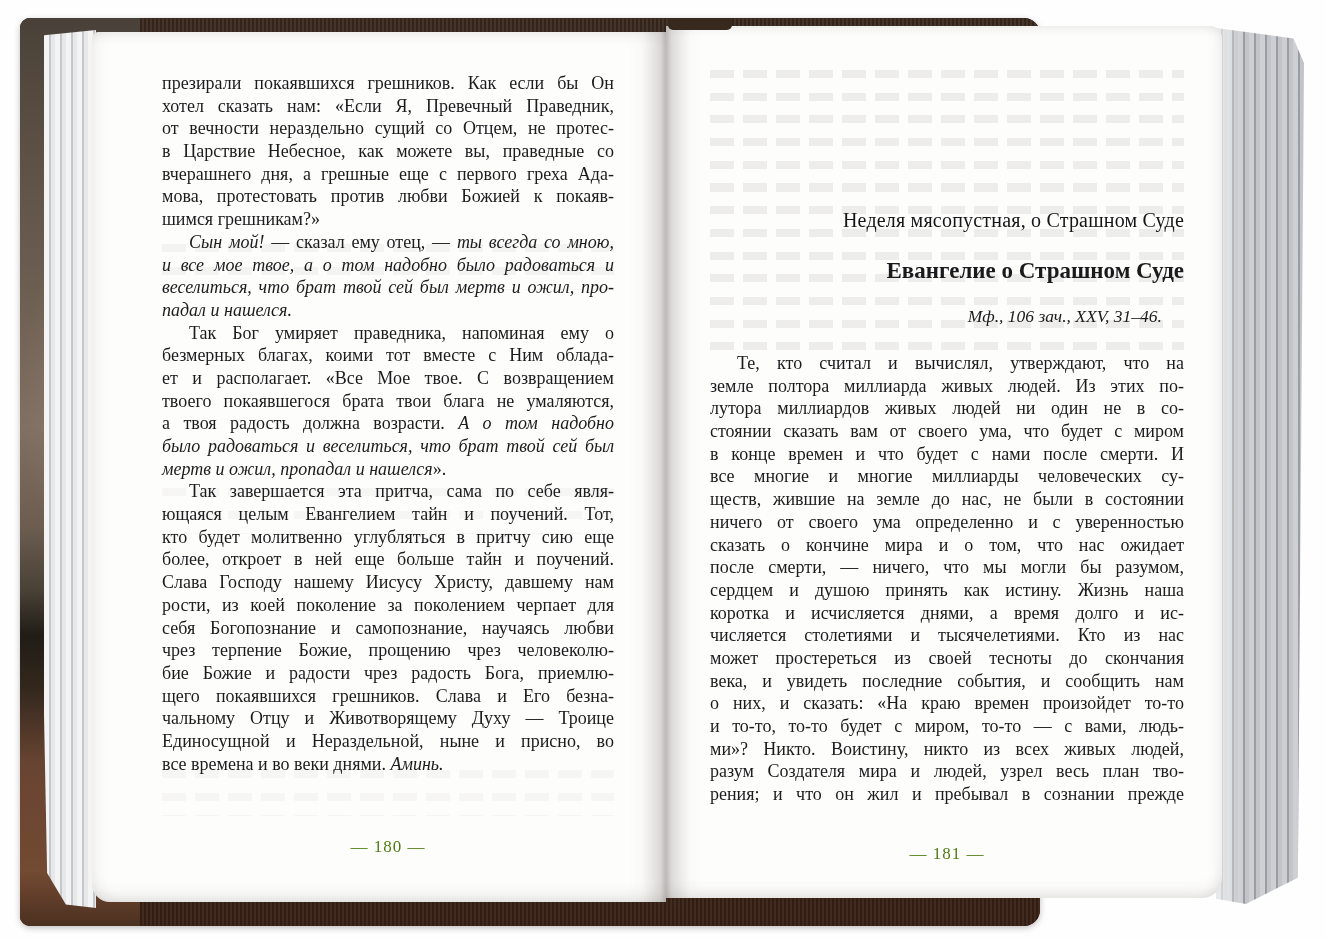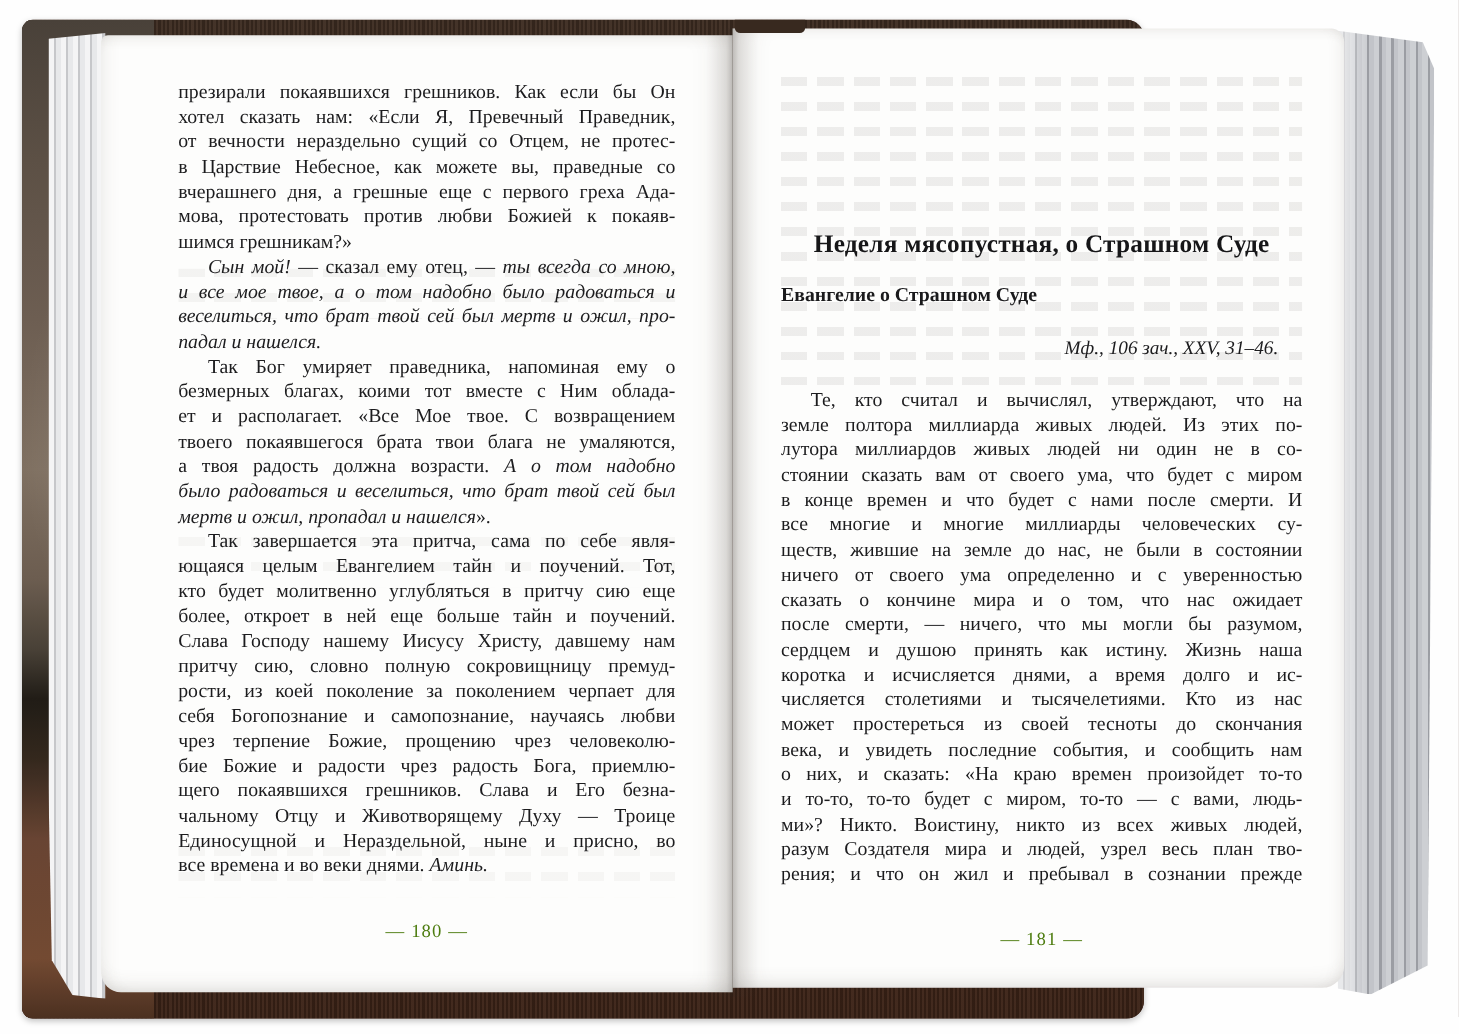--- a/index.html
+++ b/index.html
@@ -58,24 +58,24 @@
 
   
   .text-col{position:absolute;color:#1c1c1e;font-size:18px;line-height:22.7px;}
   .left-col{left:142px;top:54px;width:452px;}
   .right-col{left:690px;top:334px;width:474px;}
   .tl{text-align:justify;text-align-last:justify;height:22.7px;overflow:visible;white-space:nowrap0;}
   .tl.pend{text-align-last:left;}
   .tl.indent{text-indent:27px;}
   .tl em{font-style:italic;}
 
-  .heading{position:absolute;left:690px;top:191px;width:474px;text-align:center;
-         font-size:23px;font-weight:700;color:#161618;letter-spacing:.2px;}
-  .subheading{position:absolute;left:690px;top:240px;width:474px;text-align:left;
-         font-size:18px;font-weight:700;color:#1a1a1c;}
+  .heading{position:absolute;left:690px;top:191px;width:474px;text-align:right;
+         font-size:20px;font-weight:400;color:#161618;letter-spacing:.2px;}
+  .subheading{position:absolute;left:690px;top:240px;width:474px;text-align:right;
+         font-size:23px;font-weight:700;color:#1a1a1c;}
   .reference{position:absolute;left:690px;top:288px;width:452px;text-align:right;
          font-size:17.5px;font-style:italic;color:#1c1c1e;}
   .page-number{position:absolute;width:452px;text-align:center;font-size:17px;
          letter-spacing:1px;color:#4d7c0f;}
   .pn-left{left:142px;top:819px;}
   .pn-right{left:690px;top:826px;width:474px;}
 
   
   .ghost{position:absolute;pointer-events:none;filter:blur(.7px);
          background:repeating-linear-gradient(180deg,rgba(122,118,110,.14) 0 8px,rgba(122,118,110,0) 8px 22.7px);
@@ -128,21 +128,20 @@
         <div class="tl">ет и располагает. «Все Мое твое. С возвращением</div>
         <div class="tl">твоего покаявшегося брата твои блага не умаляются,</div>
         <div class="tl"><span>а твоя радость должна возрасти. </span><em>А о том надобно</em></div>
         <div class="tl"><em>было радоваться и веселиться, что брат твой сей был</em></div>
         <div class="tl pend"><em>мертв и ожил, пропадал и нашелся</em><span>».</span></div>
         <div class="tl indent">Так завершается эта притча, сама по себе явля-</div>
         <div class="tl">ющаяся целым Евангелием тайн и поучений. Тот,</div>
         <div class="tl">кто будет молитвенно углубляться в притчу сию еще</div>
         <div class="tl">более, откроет в ней еще больше тайн и поучений.</div>
         <div class="tl">Слава Господу нашему Иисусу Христу, давшему нам</div>
-        <div class="tl">притчу сию, словно полную сокровищницу премуд-</div>
         <div class="tl">рости, из коей поколение за поколением черпает для</div>
         <div class="tl">себя Богопознание и самопознание, научаясь любви</div>
         <div class="tl">чрез терпение Божие, прощению чрез человеколю-</div>
         <div class="tl">бие Божие и радости чрез радость Бога, приемлю-</div>
         <div class="tl">щего покаявшихся грешников. Слава и Его безна-</div>
         <div class="tl">чальному Отцу и Животворящему Духу — Троице</div>
         <div class="tl">Единосущной и Нераздельной, ныне и присно, во</div>
         <div class="tl pend"><span>все времена и во веки днями. </span><em>Аминь.</em></div>
       </div>
     <div class="page-number pn-left">— 180 —</div>

